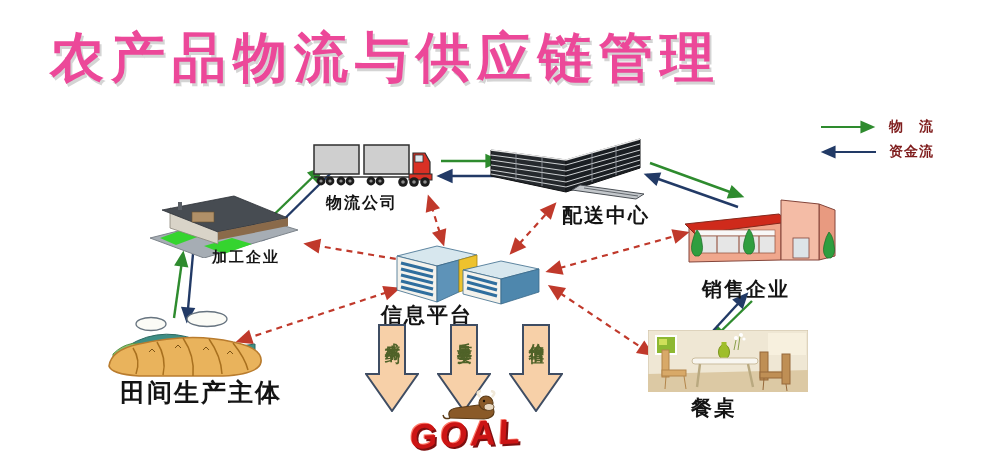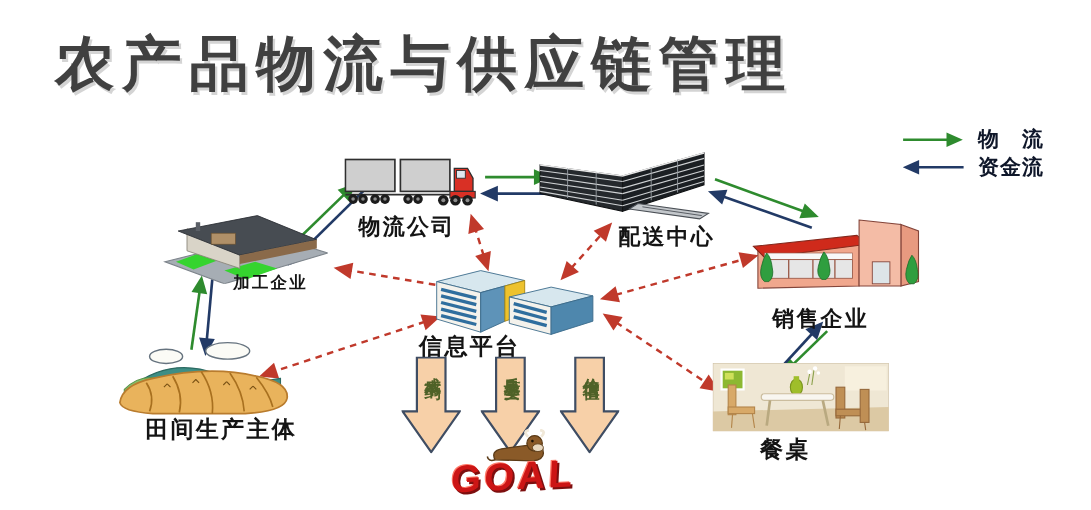--- a/index.html
+++ b/index.html
@@ -1,25 +1,25 @@
 <!DOCTYPE html>
 <html><head>
 <meta charset="utf-8">
 <style>
   html,body{margin:0;padding:0;background:#ffffff;}
   body{font-family:"Liberation Sans","DejaVu Sans",sans-serif;}
   .canvas{position:relative;width:992px;height:464px;background:#ffffff;overflow:hidden;}
-  .title{position:absolute;left:50px;top:22px;font-size:54px;font-weight:900;color:#404040;
+  .title{position:absolute;left:50px;top:22px;font-size:54px;font-weight:900;color:#ec4899;
          letter-spacing:7px;white-space:nowrap;text-shadow:2px 3px 0 rgba(60,60,60,.22);}
   .overlay{position:absolute;left:0;top:0;pointer-events:none;}
   .node{position:absolute;}
   .node .lbl{position:absolute;font-weight:700;color:#141414;white-space:nowrap;letter-spacing:2px;}
   .legend{position:absolute;left:818px;top:114px;}
   .legend-row{display:flex;align-items:center;height:25px;gap:9px;}
-  .legend-row .txt{font-size:19px;font-weight:700;color:#0f172a;letter-spacing:1px;white-space:nowrap;}
+  .legend-row .txt{font-size:14px;font-weight:700;color:#7f1d1d;letter-spacing:1px;white-space:nowrap;}
   .blockarrow{position:absolute;width:54px;height:88px;}
   .blockarrow .vtxt{position:absolute;left:50%;top:7px;transform:translateX(-50%);
       writing-mode:vertical-rl;font-size:15px;font-weight:700;color:#4f6228;letter-spacing:2px;}
   .goalwrap{position:absolute;left:406px;top:392px;width:136px;height:68px;}
   .goaltext{position:absolute;left:4px;top:22px;font-size:35px;font-weight:900;color:#cc1515;
       letter-spacing:3px;transform:rotate(-3deg) skewX(-6deg);
       text-shadow:2px 2px 0 #7d0f0f,-1px -1px 0 #ff7a6a;}
   .bull{position:absolute;left:34px;top:-2px;}
 </style>
 </head>
@@ -121,21 +121,21 @@
           <circle cx="17" cy="40" r="1.6"></circle>
         <circle cx="28" cy="40" r="1.6"></circle>
           <circle cx="37" cy="40" r="1.6"></circle>
         <circle cx="58" cy="40" r="1.6"></circle>
           <circle cx="67" cy="40" r="1.6"></circle>
         <circle cx="90" cy="41" r="1.8"></circle>
           <circle cx="101" cy="41" r="1.8"></circle>
           <circle cx="112" cy="41" r="1.8"></circle>
       </g>
     </svg>
-    <span class="lbl" style="left:13px;top:52px;font-size:20px;">物流公司</span>
+    <span class="lbl" style="left:13px;top:52px;font-size:16px;">物流公司</span>
   </div>
 
   <div class="node" style="left:488px;top:126px;width:165px;height:106px;">
     <svg width="160" height="82" viewBox="0 0 160 82">
       <polygon points="3,24 78,34 78,66 3,50" fill="#25292d" stroke="#101214" stroke-width="1"></polygon>
       <polygon points="78,34 152,13 152,42 78,66" fill="#1b1f23" stroke="#101214" stroke-width="1"></polygon>
       <g stroke="#cfd2d4" stroke-width="1">
         <path d="M3,29 L78,39"></path>
           <path d="M3,34 L78,45"></path>
           <path d="M3,39 L78,50"></path>
@@ -223,21 +223,21 @@
         <path d="M104,31 Q116,48 117,66"></path>
         <path d="M128,35 Q140,50 143,62"></path>
       </g>
       <g stroke="#7a5215" stroke-width="1">
         <path d="M44,44 l3,-3 M47,41 l3,3"></path>
           <path d="M70,40 l3,-3 M73,37 l3,3"></path>
         <path d="M98,42 l3,-3 M101,39 l3,3"></path>
           <path d="M122,46 l3,-3 M125,43 l3,3"></path>
       </g>
     </svg>
-    <span class="lbl" style="left:27px;top:68px;font-size:21px;">田间生产主体</span>
+    <span class="lbl" style="left:15px;top:68px;font-size:25px;">田间生产主体</span>
   </div>
 
   <div class="node" style="left:648px;top:330px;width:162px;height:98px;">
     <svg width="160" height="62" viewBox="0 0 160 62">
       <rect x="0" y="0" width="160" height="62" fill="#efe7d4" stroke="#cdbfa4" stroke-width="1"></rect>
       <polygon points="0,44 160,40 160,62 0,62" fill="#dcc9a4"></polygon>
       <rect x="120" y="3" width="38" height="22" fill="#f7f0de"></rect>
       <rect x="8" y="6" width="20" height="18" fill="#8db832" stroke="#ffffff" stroke-width="2"></rect>
       <rect x="11" y="9" width="8" height="6" fill="#cfe05a"></rect>
       <g stroke="#8aa04a" stroke-width="1">

